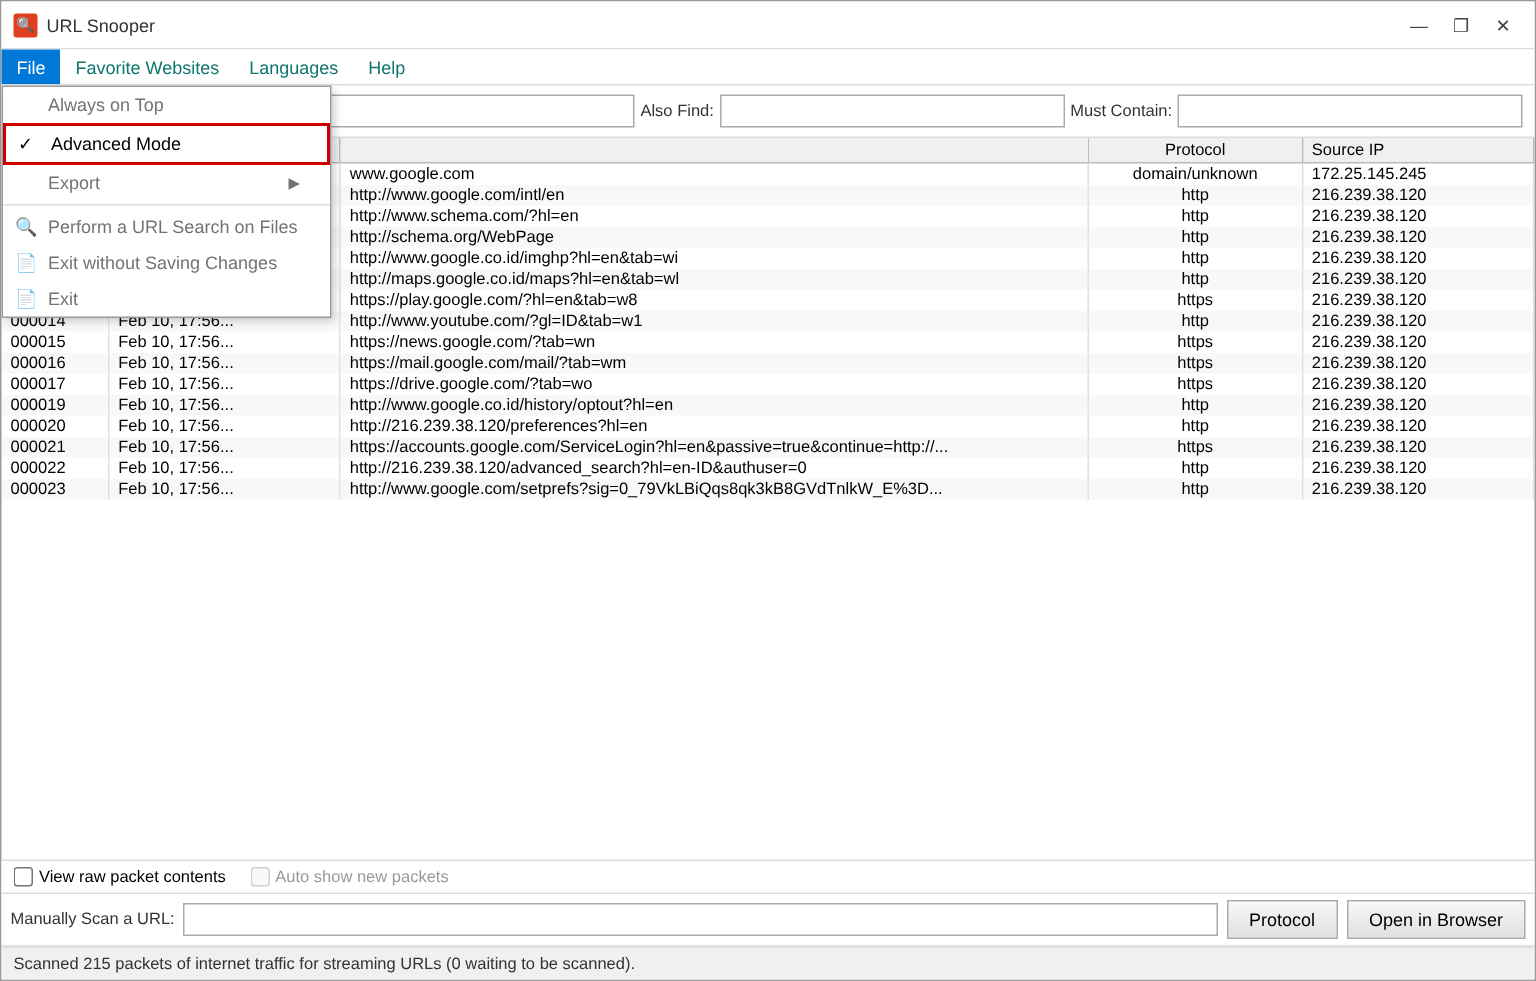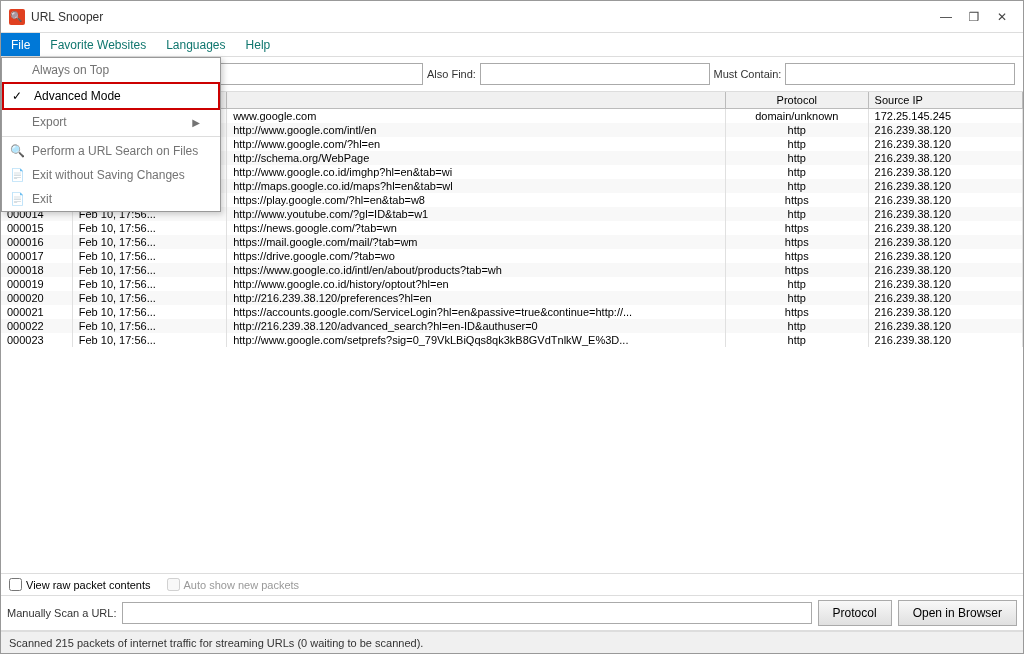--- a/index.html
+++ b/index.html
@@ -384,21 +384,21 @@
           <tr>
     <td class="col-num">000002</td>
     <td class="col-date">Feb 10, 17:56...</td>
     <td class="col-url" style="max-width:420px;overflow:hidden;text-overflow:ellipsis;">http://www.google.com/intl/en</td>
     <td class="col-proto">http</td>
     <td class="col-ip">216.239.38.120</td>
   </tr>
           <tr>
     <td class="col-num">000006</td>
     <td class="col-date">Feb 10, 17:56...</td>
-    <td class="col-url" style="max-width:420px;overflow:hidden;text-overflow:ellipsis;">http://www.google.com/?hl=en</td>
+    <td class="col-url" style="max-width:420px;overflow:hidden;text-overflow:ellipsis;">http://www.schema.com/?hl=en</td>
     <td class="col-proto">http</td>
     <td class="col-ip">216.239.38.120</td>
   </tr>
           <tr>
     <td class="col-num">000010</td>
     <td class="col-date">Feb 10, 17:56...</td>
     <td class="col-url" style="max-width:420px;overflow:hidden;text-overflow:ellipsis;">http://schema.org/WebPage</td>
     <td class="col-proto">http</td>
     <td class="col-ip">216.239.38.120</td>
   </tr>
@@ -441,27 +441,20 @@
     <td class="col-num">000016</td>
     <td class="col-date">Feb 10, 17:56...</td>
     <td class="col-url" style="max-width:420px;overflow:hidden;text-overflow:ellipsis;">https://mail.google.com/mail/?tab=wm</td>
     <td class="col-proto">https</td>
     <td class="col-ip">216.239.38.120</td>
   </tr>
           <tr>
     <td class="col-num">000017</td>
     <td class="col-date">Feb 10, 17:56...</td>
     <td class="col-url" style="max-width:420px;overflow:hidden;text-overflow:ellipsis;">https://drive.google.com/?tab=wo</td>
-    <td class="col-proto">https</td>
-    <td class="col-ip">216.239.38.120</td>
-  </tr>
-          <tr>
-    <td class="col-num">000018</td>
-    <td class="col-date">Feb 10, 17:56...</td>
-    <td class="col-url" style="max-width:420px;overflow:hidden;text-overflow:ellipsis;">https://www.google.co.id/intl/en/about/products?tab=wh</td>
     <td class="col-proto">https</td>
     <td class="col-ip">216.239.38.120</td>
   </tr>
           <tr>
     <td class="col-num">000019</td>
     <td class="col-date">Feb 10, 17:56...</td>
     <td class="col-url" style="max-width:420px;overflow:hidden;text-overflow:ellipsis;">http://www.google.co.id/history/optout?hl=en</td>
     <td class="col-proto">http</td>
     <td class="col-ip">216.239.38.120</td>
   </tr>

